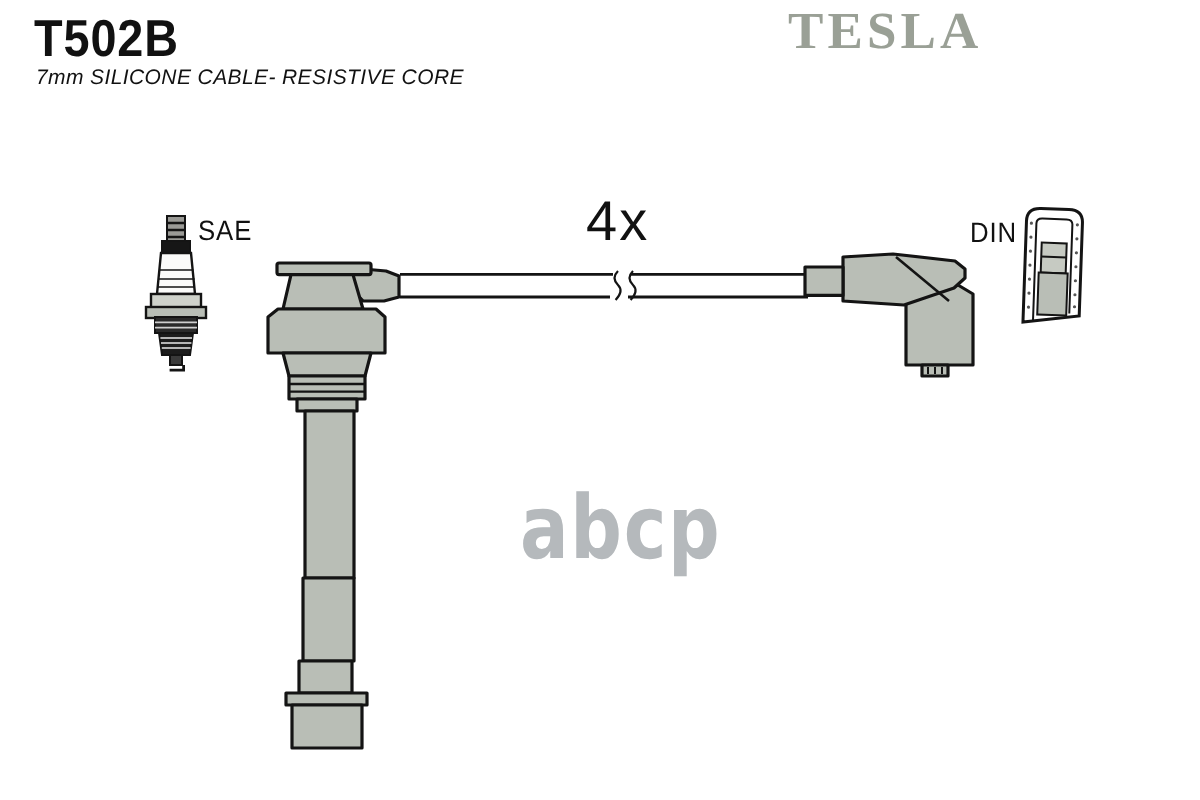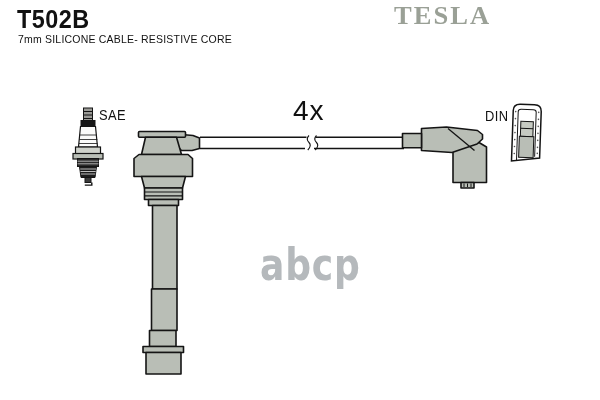--- a/index.html
+++ b/index.html
@@ -6,21 +6,21 @@
   #stage{
     position:relative;width:597px;height:400px;background:var(--background,#fff);
     overflow:hidden;font-family:"Liberation Sans",sans-serif;color:#111;
   }
   #stage svg{position:absolute;left:0;top:0;}
   .txt{position:absolute;line-height:1;white-space:nowrap;}
   .part-number{
     left:17px;top:6px;font-size:26px;font-weight:bold;letter-spacing:.5px;
     transform:scaleX(.9);transform-origin:left top;
   }
-  .description{left:18px;top:34px;font-size:10.5px;letter-spacing:.2px;}
+  .description{left:18px;top:34px;font-size:10.5px;letter-spacing:.2px;font-style:italic;}
   .brand{
     left:394px;top:3px;font-family:"Liberation Serif",serif;font-weight:bold;
     font-size:26px;letter-spacing:2px;color:var(--brand_gray,#9aa096);
     transform:scaleX(1.02);transform-origin:left top;
   }
   .qty{left:293px;top:97px;font-size:28px;letter-spacing:1px;}
   .lbl{font-size:14px;letter-spacing:.5px;transform:scaleX(.92);transform-origin:left top;}
   .sae{left:99px;top:108px;}
   .din{left:485px;top:109px;}
   .watermark{

